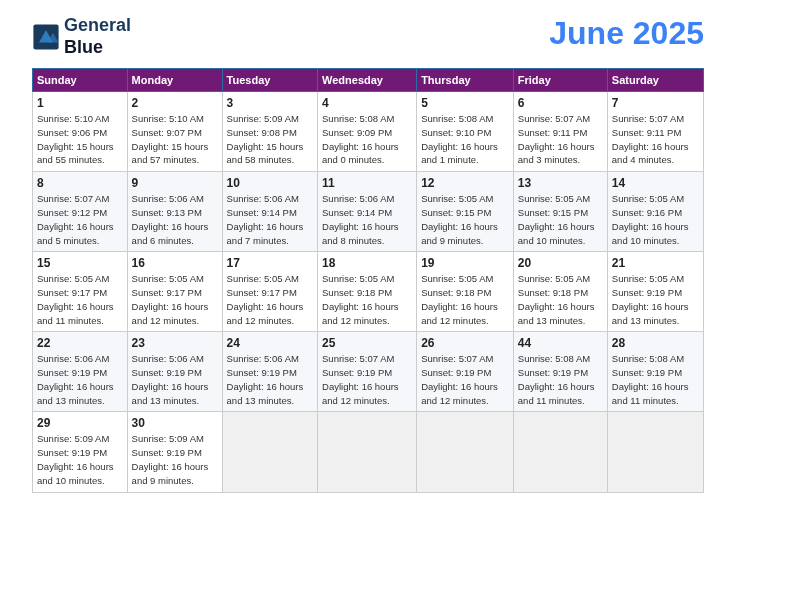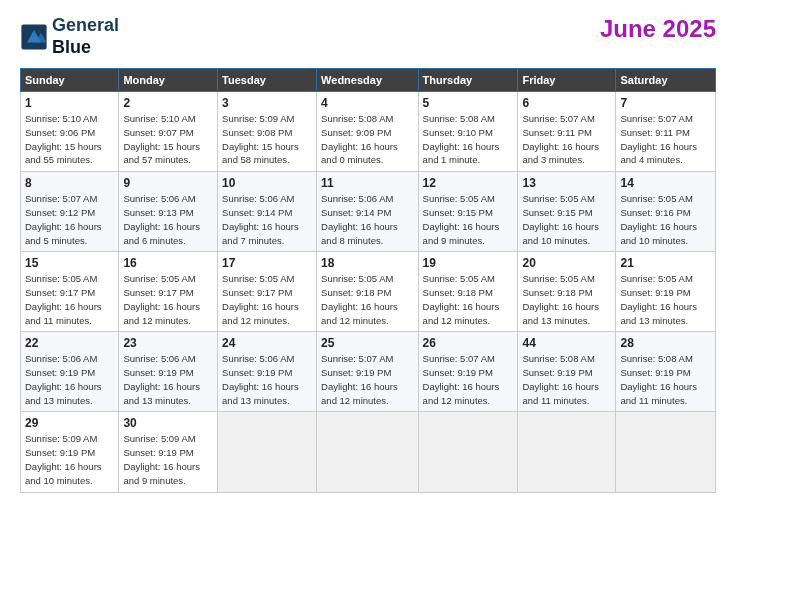--- a/index.html
+++ b/index.html
@@ -5,21 +5,21 @@
     * { margin: 0; padding: 0; box-sizing: border-box; }
     body {
       font-family: Arial, sans-serif;
       background: #fff;
       width: 792px;
       height: 612px;
       overflow: hidden;
     }
     .page {
       width: 736px;
-      padding: 15px 20px;
+      padding: 15px 32px;
     }
     .header {
       display: flex;
       justify-content: space-between;
       align-items: flex-start;
       margin-bottom: 10px;
     }
     .logo {
       display: flex;
       align-items: center;
@@ -33,35 +33,35 @@
     .logo-blue { color: #0f172a; }
     .logo-icon {
       width: 28px;
       height: 28px;
       margin-right: 4px;
     }
     .title-block {
       text-align: right;
     }
     .month-title {
-      font-size: 24px;
+      font-size: 32px;
       font-weight: bold;
-      color: #a21caf;
+      color: #3b82f6;
     }
     .location {
       font-size: 14px;
       color: #444;
     }
     .calendar {
       width: 100%;
       border-collapse: collapse;
       font-size: 10px;
     }
     .calendar th {
-      background: #404040;
+      background: #701a75;
       color: #fff;
       padding: 5px 4px;
       text-align: left;
       font-size: 11px;
       font-weight: bold;
       border: 1px solid #2e6da4;
     }
     .calendar td {
       border: 1px solid #ccc;
       vertical-align: top;

